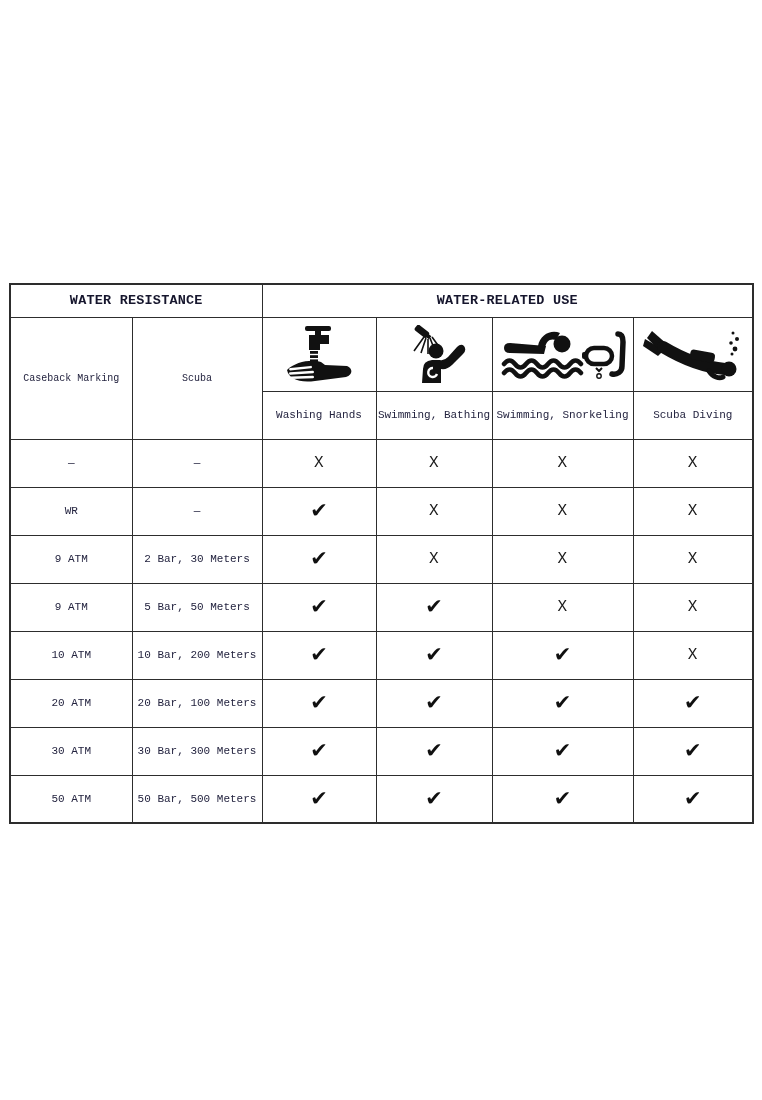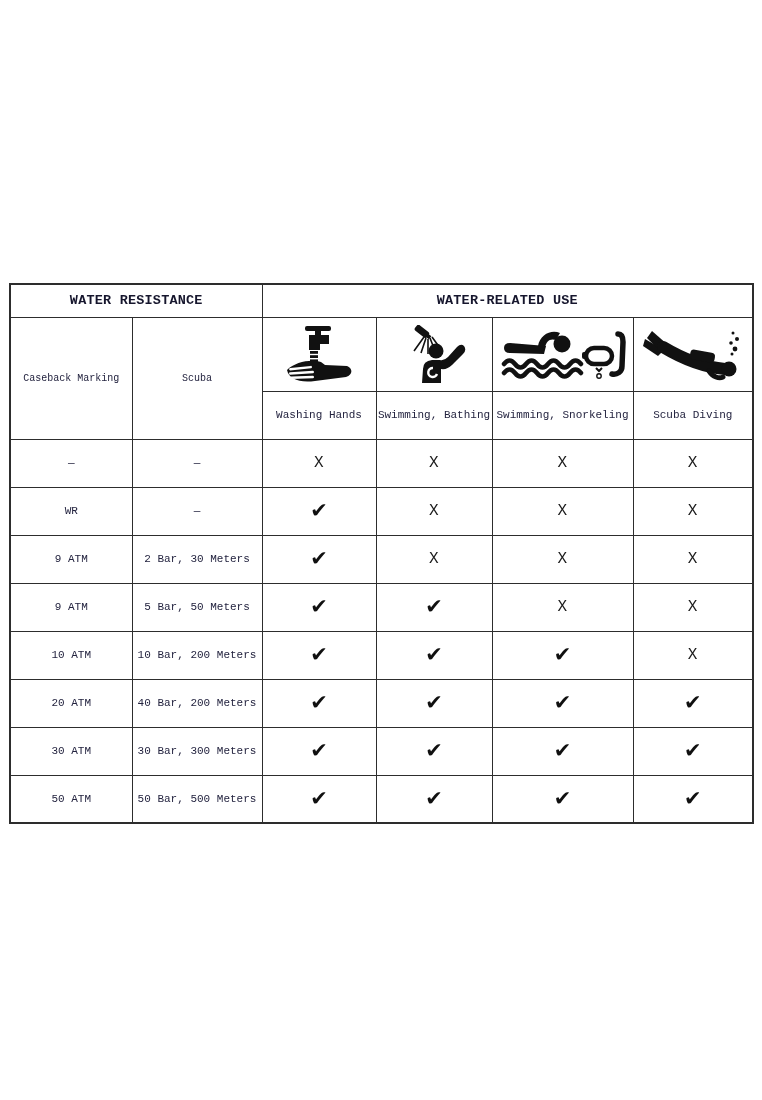--- a/index.html
+++ b/index.html
@@ -156,21 +156,21 @@
       <tr class="r-data">
         <td class="row-label">10 ATM</td>
         <td class="row-label">10 Bar, 200 Meters</td>
         <td class="mark-check">✔</td>
         <td class="mark-check">✔</td>
         <td class="mark-check">✔</td>
         <td class="mark-x">X</td>
       </tr>
       <tr class="r-data">
         <td class="row-label">20 ATM</td>
-        <td class="row-label">40 Bar, 200 Meters</td>
+        <td class="row-label">20 Bar, 100 Meters</td>
         <td class="mark-check">✔</td>
         <td class="mark-check">✔</td>
         <td class="mark-check">✔</td>
         <td class="mark-check">✔</td>
       </tr>
       <tr class="r-data">
         <td class="row-label">30 ATM</td>
         <td class="row-label">30 Bar, 300 Meters</td>
         <td class="mark-check">✔</td>
         <td class="mark-check">✔</td>

